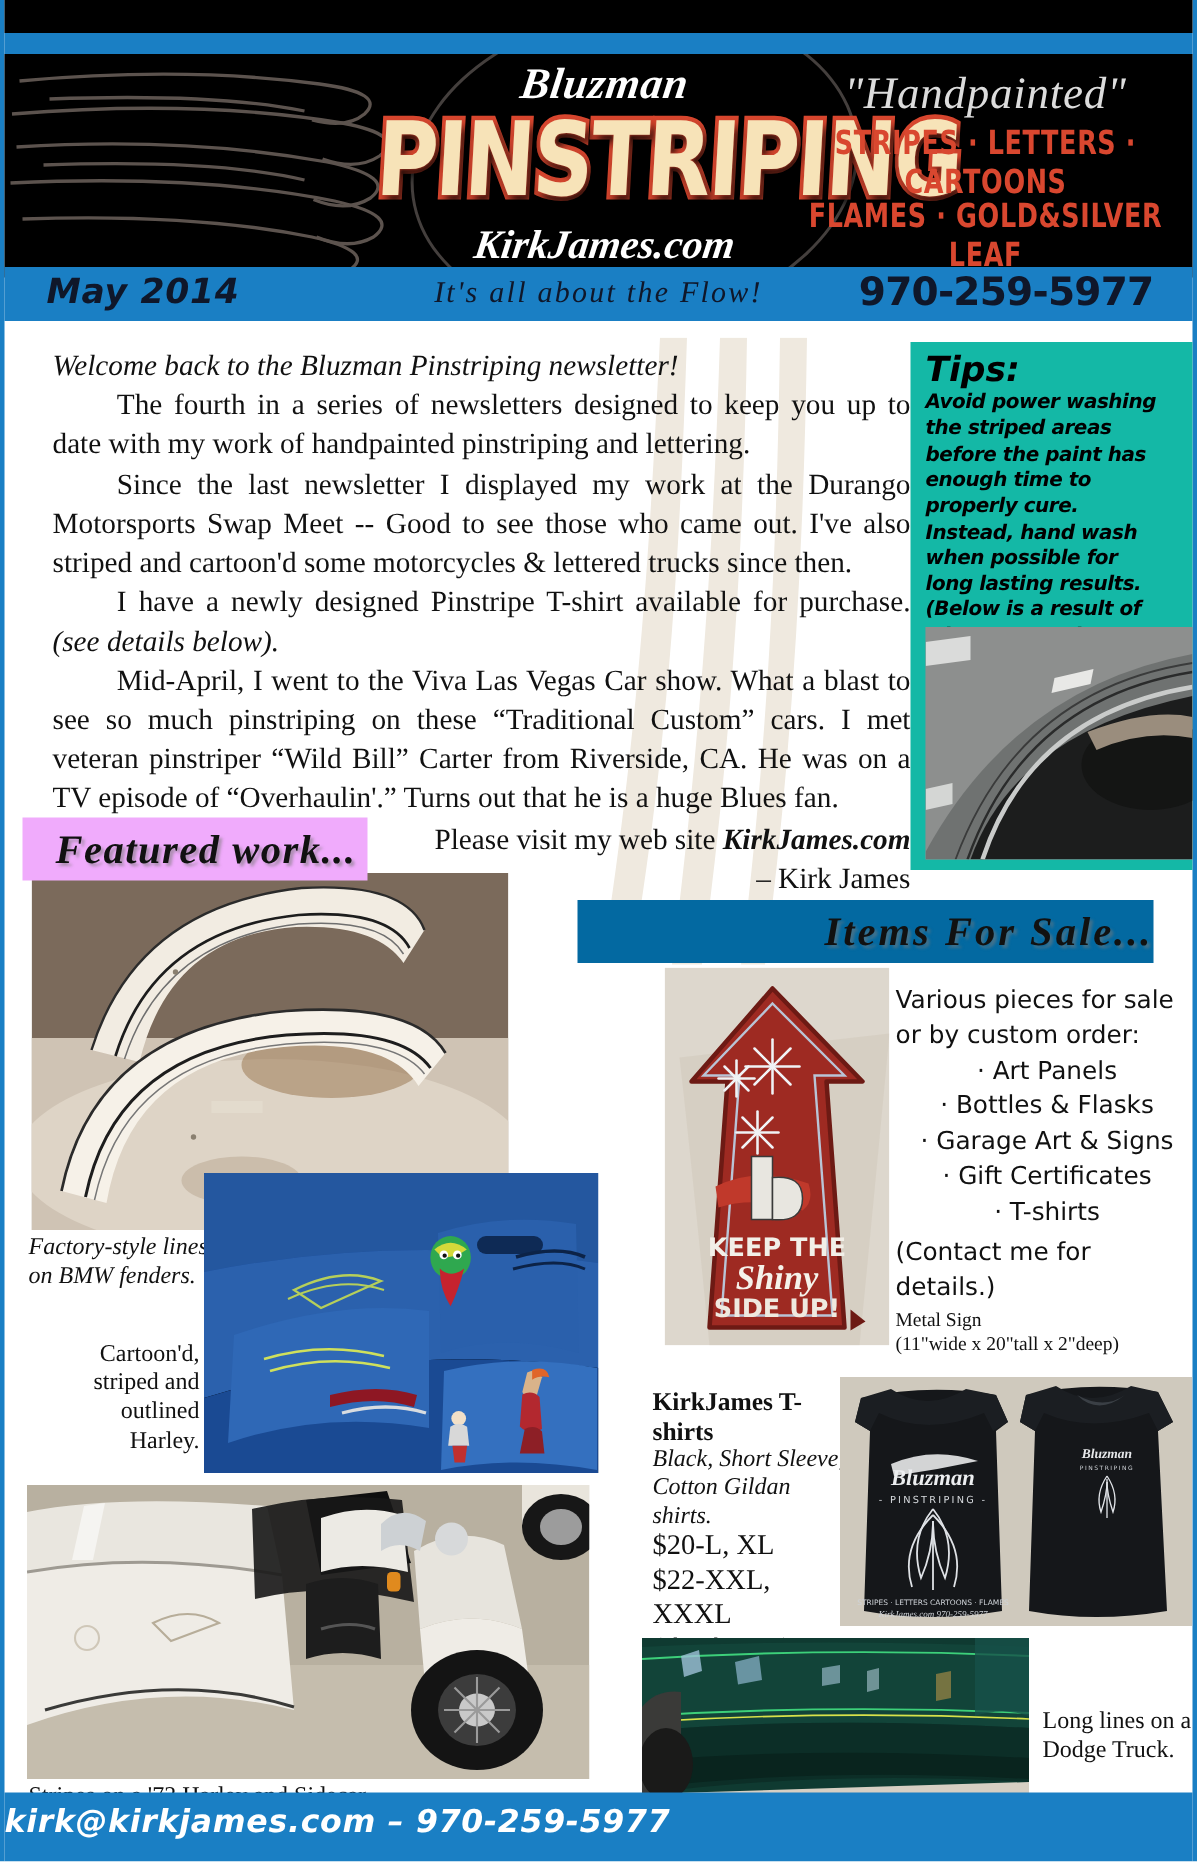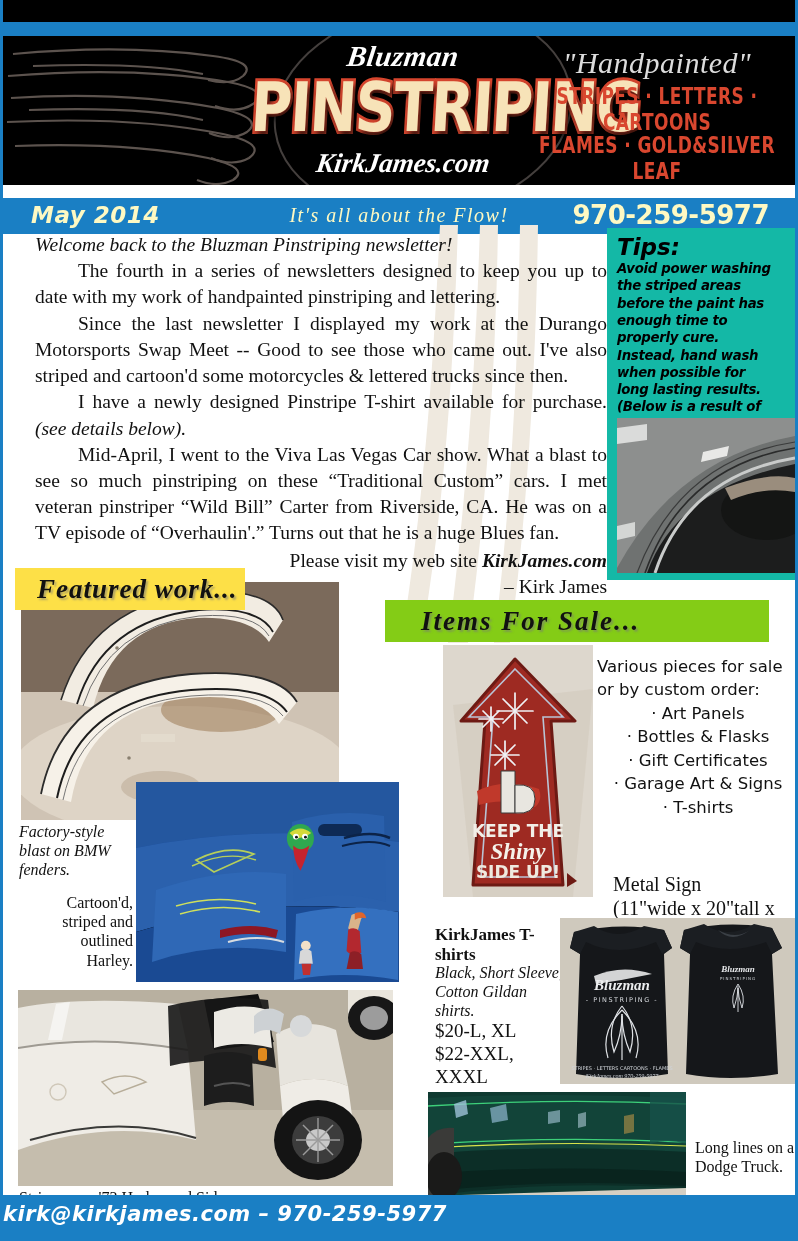--- a/index.html
+++ b/index.html
@@ -65,22 +65,22 @@
   }
   .svc-line {
     font-family:"DejaVu Sans", sans-serif; font-weight:bold;
     font-size:17px; color:#d9472f; letter-spacing:.4px;
     transform: scaleY(1.3); transform-origin:center;
     margin-top:9px;
   }
 
   
   .databar {
-    position:absolute; top:198px; left:0; right:0; height:36px;
-    background:#1a7fc4; color:#fef9c3;
+    position:absolute; top:178px; left:0; right:0; height:36px;
+    background:#1a7fc4; color:#0f172a;
   }
   .databar .date {
     position:absolute; left:28px; top:4px;
     font-family:"DejaVu Sans", sans-serif; font-weight:bold; font-style:italic;
     font-size:23px; letter-spacing:.5px;
   }
   .databar .flow {
     position:absolute; left:0; right:0; top:6px; text-align:center;
     font-family:"Liberation Serif", serif; font-style:italic;
     font-size:20px; letter-spacing:1.5px;
@@ -122,26 +122,26 @@
     font-size:13.3px; line-height:1.30; color:#000; margin-top:1px;
     letter-spacing:-.3px;
   }
   .tips-photo {
     position:absolute; left:10px; top:190px; width:178px; height:155px;
     overflow:hidden; background:#8e8e8e;
   }
 
   
   .banner-featured {
-    position:absolute; left:12px; top:568px; width:230px; height:42px;
-    background:#fde047; z-index:6;
+    position:absolute; left:12px; top:545px; width:230px; height:42px;
+    background:#f0abfc; z-index:6;
   }
   .banner-items {
     position:absolute; left:382px; top:600px; width:384px; height:42px;
-    background:#84cc16; z-index:6;
+    background:#0369a1; z-index:6;text-align:right;
   }
   .banner-script {
     font-family:"Liberation Serif", serif; font-style:italic; font-weight:bold;
     font-size:27px; color:#111; line-height:42px; padding-left:22px;
     letter-spacing:1px;
     text-shadow: 2px 2px 2px rgba(120,120,120,.55);
   }
   .banner-items .banner-script { padding-left:36px; letter-spacing:2px; }
 
   
@@ -153,21 +153,21 @@
   .p-sign      { left:440px; top:645px;  width:150px; height:252px; }
   .p-tshirt    { left:557px; top:918px;  width:235px; height:166px; }
   .p-truck     { left:425px; top:1092px; width:258px; height:110px; }
 
   
   .cap { position:absolute; font-size:16px; line-height:1.2; color:#111; font-style:italic; }
   .cap-bmw    { left:16px;  top:822px;  width:120px; }
   .cap-harley { left:46px;  top:893px;  width:84px; text-align:right; font-style:normal; }
   .cap-sidecar{ left:16px;  top:1188px; font-style:normal; }
   .cap-truck  { left:692px; top:1138px; width:100px; font-style:normal; }
-  .cap-sign   { left:594px; top:872px;  font-style:normal; font-size:20px; line-height:1.22;margin-left:16px; }
+  .cap-sign   { left:594px; top:872px;  font-style:normal; font-size:13px; line-height:1.22; }
 
   
   .sale-copy {
     position:absolute; left:594px; top:655px; width:200px;
     font-family:"DejaVu Sans", sans-serif; font-size:16.5px;
     line-height:1.42; color:#111;
   }
   .sale-copy .li { text-indent:-10px; padding-left:12px;text-align:center; }
 
   
@@ -409,23 +409,24 @@
       <text x="75" y="214" text-anchor="middle" font-family="Liberation Serif, serif" font-size="23" font-style="italic" font-weight="bold" fill="#f5f2ea">Shiny</text>
       <text x="75" y="233" text-anchor="middle" font-family="DejaVu Sans, sans-serif" font-size="17" font-weight="bold" fill="#efe9df">SIDE UP!</text>
       <path d="M124 228 L 134 236 L 124 242 Z" fill="#6d1a14"></path>
     </svg>
   </div>
 
   <div class="sale-copy">
     <div>Various pieces for sale or by custom order:</div>
     <div class="li">· Art Panels</div>
     <div class="li">· Bottles &amp; Flasks</div>
+    <div class="li">· Garage Art &amp; Signs</div>
     <div class="li">· Gift Certificates</div>
-    <div class="li">· Garage Art &amp; Signs</div>
     <div class="li">· T-shirts</div>
+    <div style="margin-top:4px">(Contact me for details.)</div>
   </div>
 
   <div class="cap cap-sign">
     <div>Metal Sign</div>
     <div>(11"wide x 20"tall x 2"deep)</div>
   </div>
 
   <div class="tshirt-copy">
     <div class="h">KirkJames T-shirts</div>
     <div class="it">Black, Short Sleeve, Cotton Gildan shirts.</div>
@@ -483,21 +484,21 @@
       <path d="M120 20 L 132 18 L 132 30 L 120 32 Z" fill="#a8c8dc" opacity=".6"></path>
       <path d="M150 22 L 158 20 L 158 34 L 150 36 Z" fill="#bcd6e4" opacity=".55"></path>
       <path d="M196 24 L 206 22 L 206 40 L 196 42 Z" fill="#d8a24a" opacity=".5"></path>
       <path d="M0 82 Q 120 72 258 80 L 258 94 Q 120 86 0 100 Z" fill="#09241e"></path>
       <path d="M0 46 Q 10 34 26 36 L 26 106 L 0 106 Z" fill="#3a3a38"></path>
       <ellipse cx="16" cy="84" rx="18" ry="24" fill="#1a1a19"></ellipse>
       <path d="M222 0 L 258 0 L 258 52 Q 240 46 222 52 Z" fill="#16514a" opacity=".8"></path>
     </svg>
   </div>
 
-  <div class="cap cap-bmw">Factory-style blast on BMW fenders.</div>
+  <div class="cap cap-bmw">Factory-style lines on BMW fenders.</div>
   <div class="cap cap-harley">Cartoon'd, striped and outlined Harley.</div>
   <div class="cap cap-sidecar">Stripes on a '73 Harley and Sidecar.</div>
   <div class="cap cap-truck">Long lines on a Dodge Truck.</div>
 
   <div class="footer">
     <span>kirk@kirkjames.com  –  970-259-5977</span>
   </div>
 
 </div>
 

